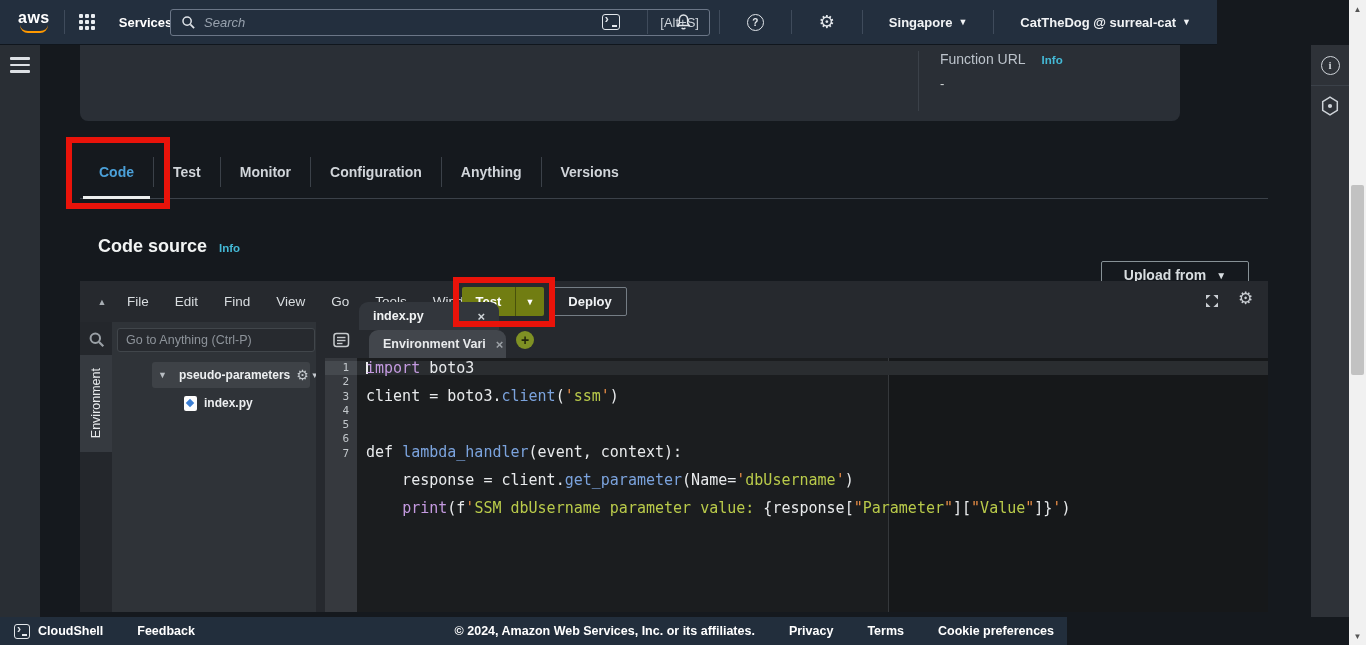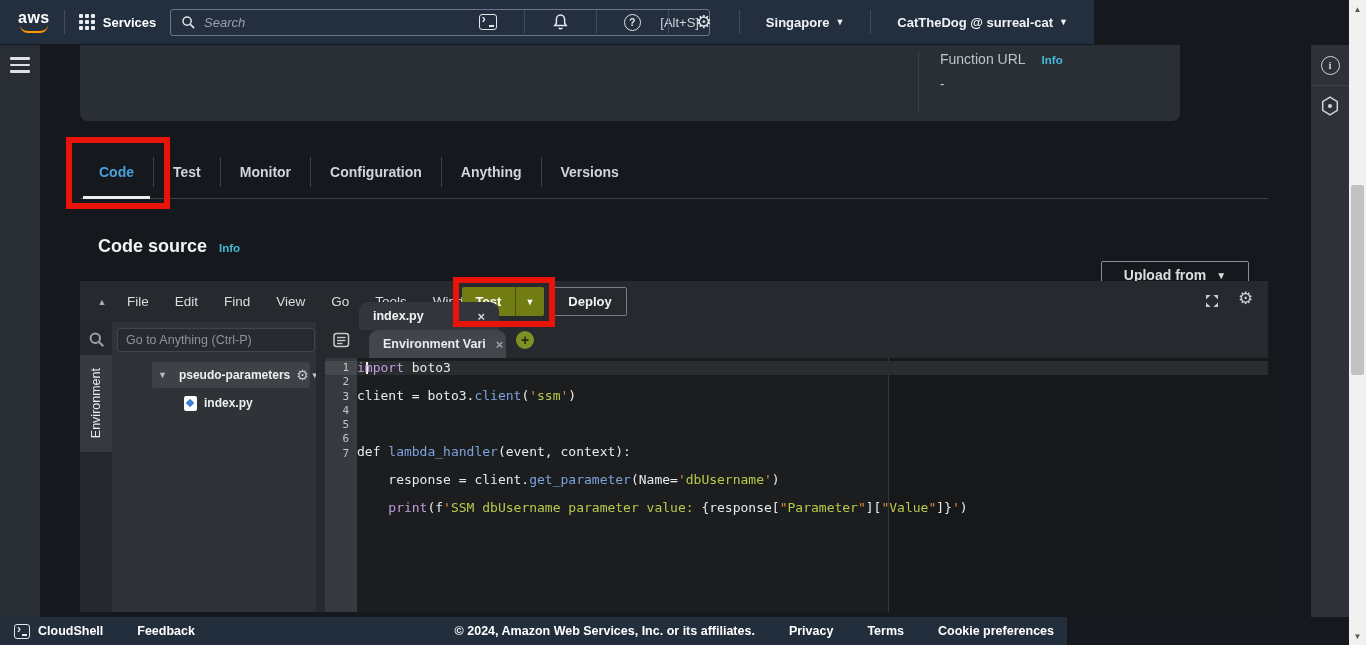--- a/index.html
+++ b/index.html
@@ -4,28 +4,28 @@
 <style>
   * { margin:0; padding:0; box-sizing:border-box; }
   html,body { width:1366px; height:645px; }
   body {
     position:relative; overflow:hidden;
     background:#15191e;
     font-family:"Liberation Sans", sans-serif;
     color:#e9edf1;
   }
   
-  .topnav { position:absolute; left:0; top:0; width:1094px; height:45px; background:#232f3e;
+  .topnav { position:absolute; left:0; top:0; width:1217px; height:45px; background:#232f3e;
             border-bottom:1px solid #10161d; display:flex; align-items:center; z-index:5; }
   .aws-logo { margin-left:18px; display:flex; flex-direction:column; align-items:center; cursor:pointer; }
   .aws-logo .aws-word { font-weight:700; font-size:16px; color:#fff; letter-spacing:.5px; line-height:14px; }
   .aws-logo .aws-smile { width:28px; height:8px; border-bottom:2.5px solid #ff9900; border-radius:0 0 14px 14px; }
   .nav-div { width:1px; height:24px; background:#3f4b5b; margin:0 12px; }
   .nav-div.m0 { margin:0 14px 0 14px; }
-  .services { display:flex; align-items:center; gap:8px; cursor:pointer; }
+  .services { display:flex; align-items:center; gap:24px; cursor:pointer; }
   .grid-icon { display:grid; grid-template-columns:repeat(3,4px); grid-gap:2px; }
   .grid-icon span { width:4px; height:4px; background:#e9edf1; border-radius:1px; }
   .services-label { font-size:13px; font-weight:700; color:#fff; }
   .searchbox { position:absolute; left:170px; top:9px; width:540px; height:27px;
                border:1px solid #6b7687; border-radius:3px; display:flex; align-items:center; padding:0 10px; gap:8px; background:#232f3e; }
   .searchbox input { flex:1; background:transparent; border:none; outline:none; color:#e9edf1; font-size:13px; font-family:"Liberation Sans",sans-serif; }
   .searchbox input::placeholder { font-style:italic; color:#98a2ae; }
   .search-shortcut { font-size:13px; color:#cdd3da; }
   .nav-right { position:absolute; right:12px; top:0; height:44px; display:flex; align-items:center; }
   .nav-icon-btn { padding:0 15px; height:44px; display:flex; align-items:center; cursor:pointer; }
@@ -131,21 +131,21 @@
                 color:#23270c; font-size:14px; font-weight:700; display:flex; align-items:center; justify-content:center; cursor:pointer; }
   .gutter { position:absolute; left:245px; top:36px; width:32px; height:254px; background:#36393e; padding-top:3px; }
   .ln { height:14.3px; line-height:14.3px; text-align:right; padding-right:8px; font-family:"DejaVu Sans Mono",monospace;
         font-size:11px; color:#c2c7cb; }
   .ln.hl { background:#45494e; }
   .code { position:absolute; left:277px; top:36px; width:911px; height:254px; background:#1b1d1f; padding-top:3px; overflow:hidden; }
   .code .margin-zone { position:absolute; left:531px; top:0; right:0; bottom:0; background:rgba(0,0,0,.16); border-left:1px solid #35383b; }
   .code .active-line { position:absolute; left:0; top:3px; width:911px; height:14.3px; background:#2a2d30; }
   .code .cursor { position:absolute; left:9px; top:4px; width:1.5px; height:12px; background:#eceeee; }
   .code-lines { position:relative; }
-  .cl { height:28px; line-height:14.3px; font-family:"DejaVu Sans Mono",monospace; font-size:13px; white-space:pre; }
+  .cl { height:28px; line-height:14.3px; padding-left:9px; font-family:"DejaVu Sans Mono",monospace; font-size:15px; white-space:pre; }
   .tok-p { color:#e8eaec; } .tok-k { color:#c49ae0; } .tok-f { color:#7ba3dd; } .tok-s { color:#b9ca4a; } .tok-q { color:#e78c45; }
   
   .anno { position:absolute; border:6px solid #ea130a; z-index:8; pointer-events:none; }
   .anno.code-tab { left:66px; top:137px; width:104px; height:72px; }
   .anno.test-btn { left:453px; top:277px; width:102px; height:50px; }
   svg { display:block; }
 </style>
 </head>
 <body>
 

